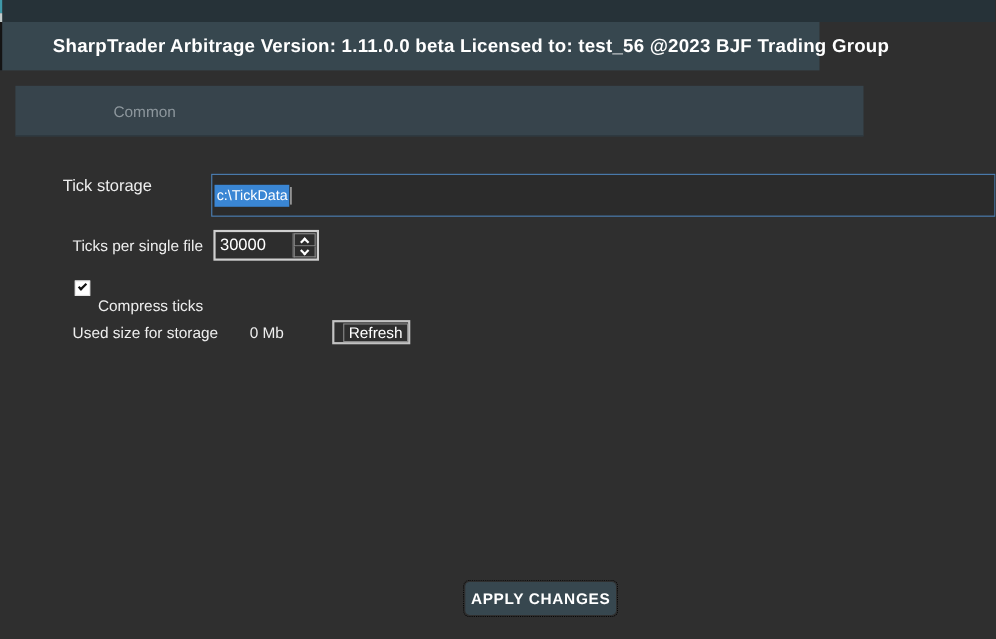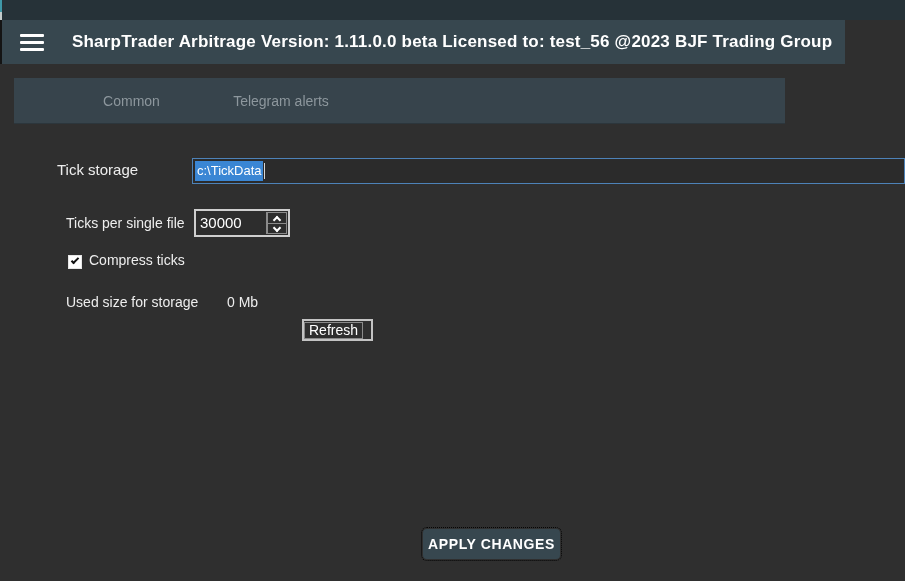--- a/index.html
+++ b/index.html
@@ -18,21 +18,21 @@
   .sliver-dark  { top: 20px; height: 44px; background: #141414; }
 
   
   .top-strip {
     position: absolute; left: 0; top: 0; width: 905px; height: 20px;
     background: #263238;
   }
 
   
   .header {
-    position: absolute; left: 0; top: 20px; width: 845px; height: 44px;
+    position: absolute; left: 0; top: 20px; width: 745px; height: 44px;
     background: #37474f;
     display: flex; align-items: center;
   }
   .hamburger {
     width: 24px; height: 17px; margin-left: 20px;
     display: flex; flex-direction: column; justify-content: space-between;
     cursor: pointer;
   }
   .hamburger span { display: block; height: 3px; background: #ffffff; border-radius: 1px; }
   .header-title {
@@ -57,26 +57,26 @@
   }
   .tab.t0 { width: 139px; margin-left: 48px; }
   .tab.t1 { width: 199px; }
   .tab.t2 { width: 160px; }
   .tab.active { color: #ffffff; border-bottom-color: #30a3e6; }
 
   
   .label { position: absolute; color: #eeeeee; white-space: nowrap; }
   .lbl-tick-storage { left: 57px; top: 161px; font-size: 15px; }
   .lbl-ticks-per    { left: 66px; top: 215px; font-size: 14px; }
-  .lbl-compress     { left: 89px; top: 252px; font-size: 14px; }
+  .lbl-compress     { left: 89px; top: 270px; font-size: 14px; }
   .lbl-used-size    { left: 66px; top: 294px; font-size: 14px; }
   .val-used-size    { left: 227px; top: 294px; font-size: 14px; }
 
   .path-input {
-    position: absolute; left: 192px; top: 158px; width: 713px; height: 26px;
+    position: absolute; left: 192px; top: 158px; width: 713px; height: 39px;
     background: #2b2b2b;
     border: 1px solid #4d82b8;
     display: flex; align-items: center;
     padding-left: 2px;
     cursor: text;
   }
   .path-input .selected-text {
     background: #3a86d4; color: #ffffff;
     font-size: 13px; padding: 2px 1px 3px 2px;
   }
@@ -119,23 +119,22 @@
     position: absolute; left: 2px; top: 2px;
     width: 8px; height: 4px;
     border-left: 2px solid #111111; border-bottom: 2px solid #111111;
     transform: rotate(-45deg);
   }
 
   .refresh-btn {
     position: absolute; left: 302px; top: 291px; width: 71px; height: 22px;
     background: #2e2e2e;
     border: 2px solid #c3c3c3;
-    display: flex; align-items: center; justify-content: flex-start;
-    cursor: pointer;
-    margin-top: 28px;
+    display: flex; align-items: center; justify-content: flex-end;
+    cursor: pointer;
   }
   .refresh-btn .inner {
     border: 1px solid #8a8a8a;
     padding: 0 4px;
     font-size: 14px; color: #ffffff; line-height: 15px;
   }
 
   .apply-btn {
     position: absolute; left: 423px; top: 529px; width: 137px; height: 30px;
     background: #37474f; color: #ffffff;
@@ -159,21 +158,20 @@
   <div class="hamburger">
     <span></span>
       <span></span>
       <span></span>
   </div>
   <div class="header-title">SharpTrader Arbitrage Version: 1.11.0.0 beta Licensed to: test_56 @2023 BJF Trading Group</div>
 </div>
 
 <div class="tabbar">
   <div class="tab t0">Common</div>
-  <div class="tab t2">Telegram alerts</div>
 </div>
 
 <div class="label lbl-tick-storage">Tick storage</div>
 <div class="path-input">
   <span class="selected-text">c:\TickData</span>
   <span class="caret"></span>
 </div>
 
 <div class="label lbl-ticks-per">Ticks per single file</div>
 <div class="spinner">

